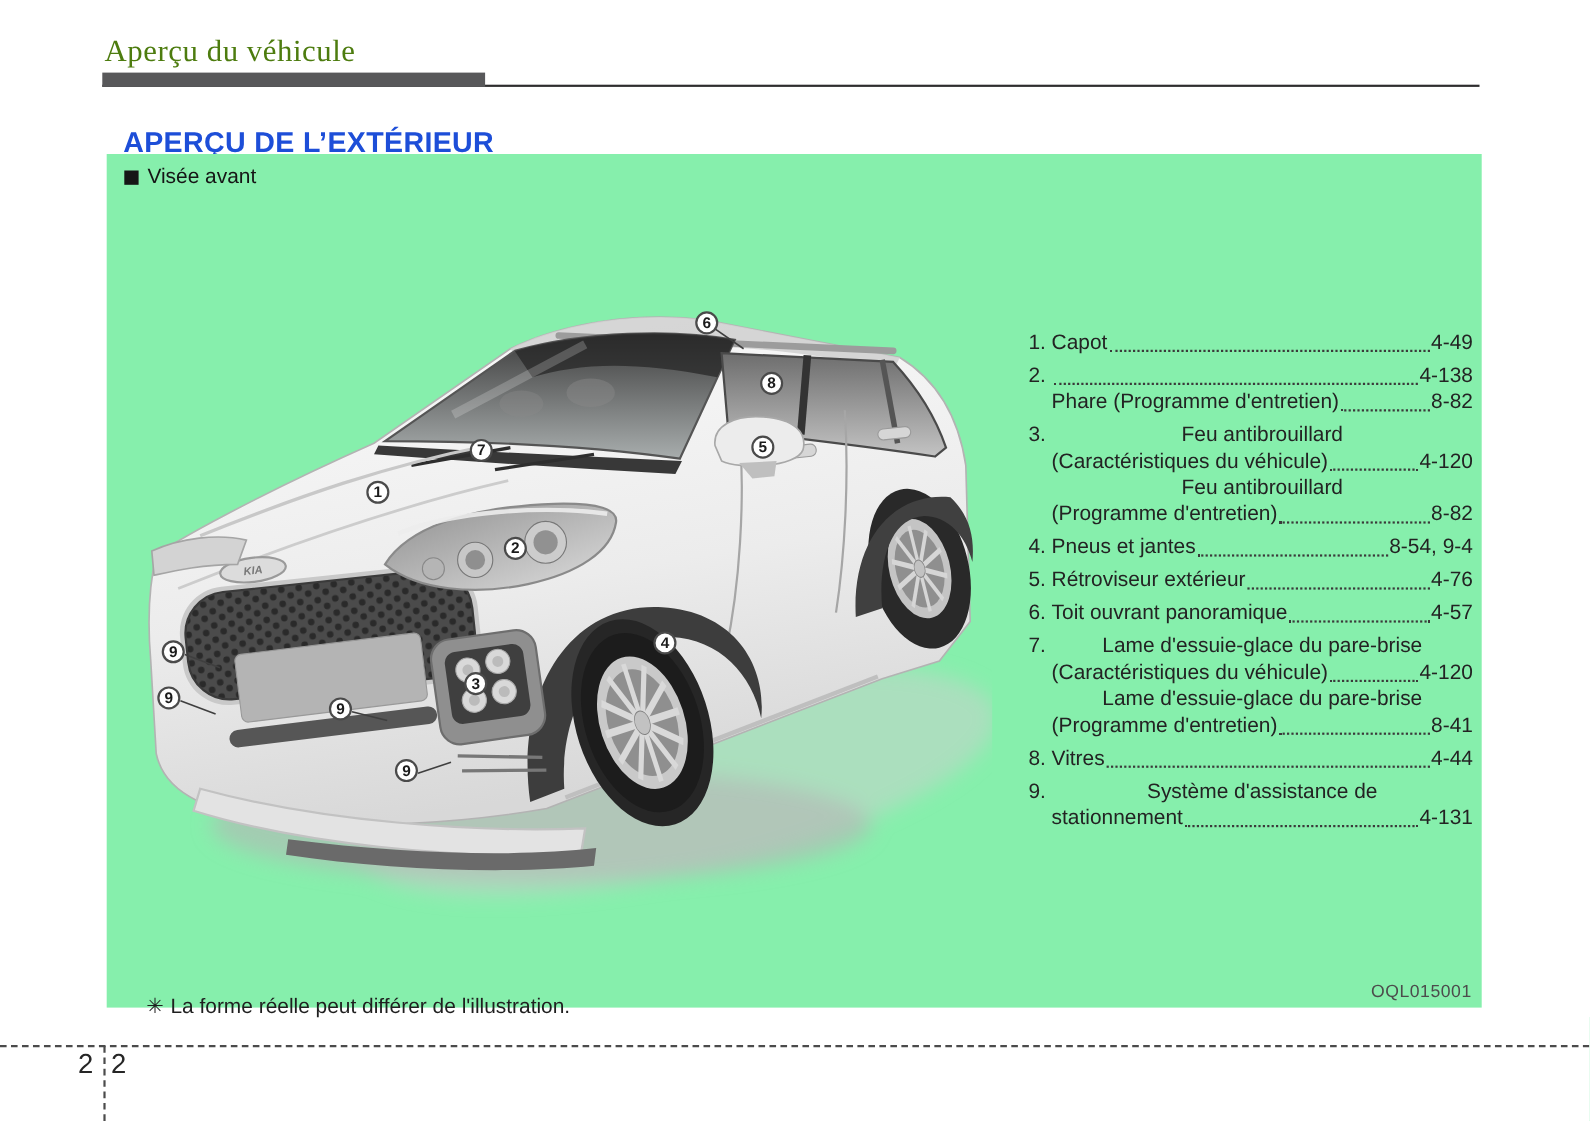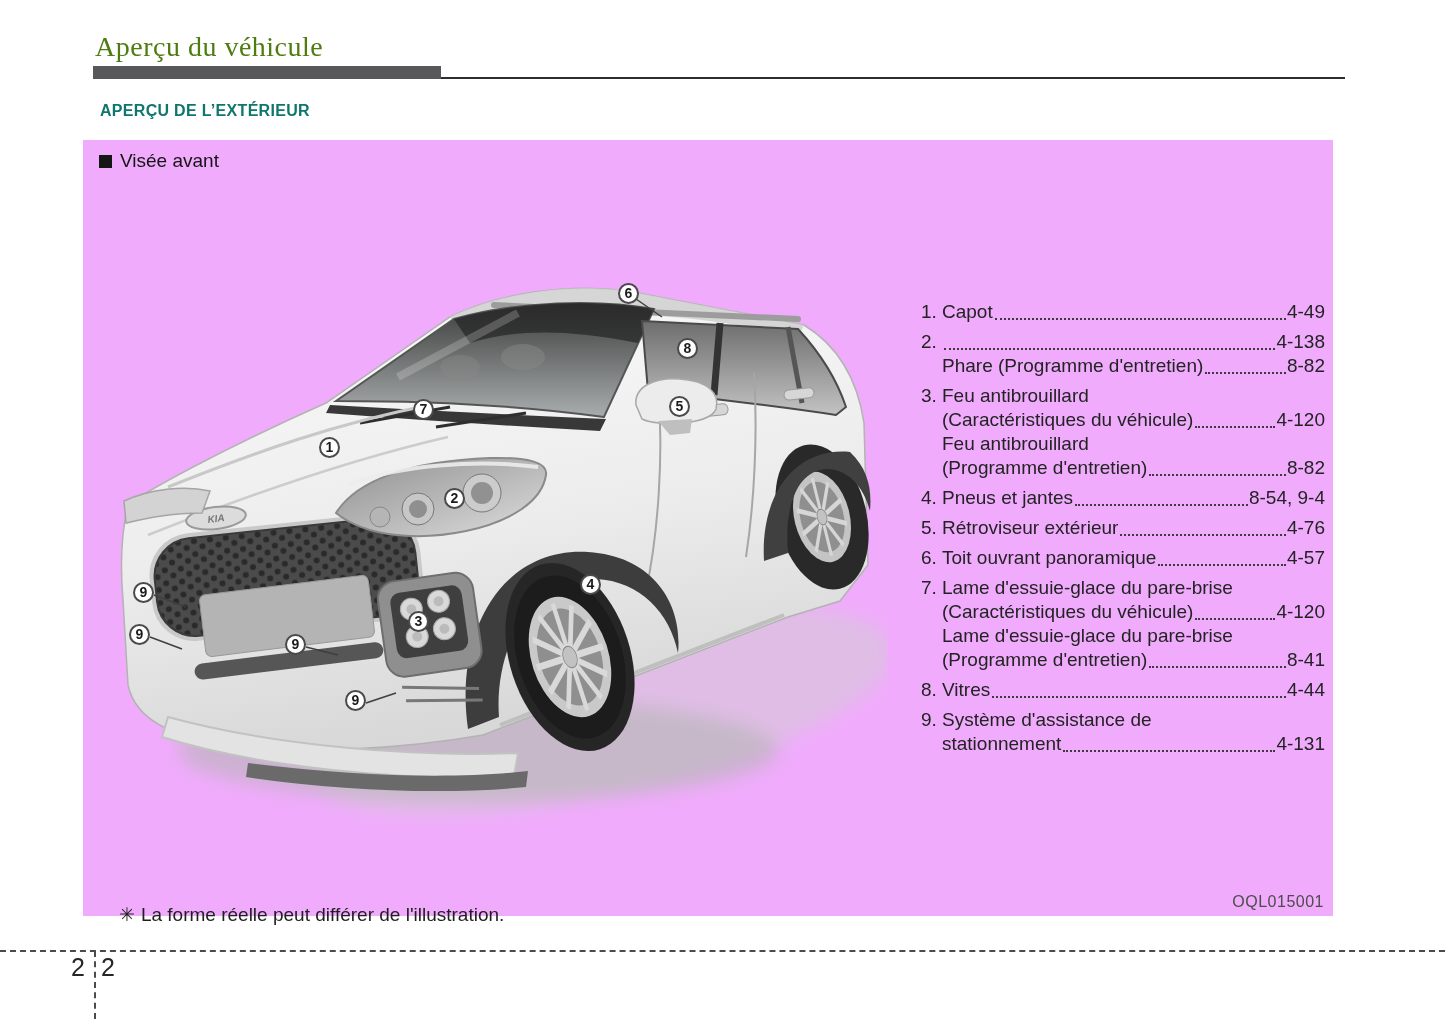--- a/index.html
+++ b/index.html
@@ -3,40 +3,40 @@
 <meta charset="utf-8">
 <style>
   html,body{margin:0;padding:0;background:#ffffff;}
   .page{position:relative;width:1445px;height:1019px;background:#ffffff;overflow:hidden;
         font-family:"Liberation Sans",sans-serif;}
   
   .chapter-header{position:absolute;left:95px;top:31px;font-family:"Liberation Serif",serif;
         font-size:28px;color:#4d7c0f;letter-spacing:.5px;}
   .header-rule{position:absolute;left:93px;top:77px;width:1252px;height:2px;background:#2e2d2e;}
   .header-bar{position:absolute;left:93px;top:66px;width:348px;height:13px;background:#58585a;}
-  .section-title{position:absolute;left:96px;top:98px;margin:4px;font-size:16px;font-weight:bold;
-        color:#0f766e;letter-spacing:.3px;}
-  
-  .figure-panel{position:absolute;left:83px;top:140px;width:1250px;height:776px;background:#f0abfc;}
+  .section-title{position:absolute;left:96px;top:98px;margin:16px;font-size:26px;font-weight:bold;
+        color:#1d4ed8;letter-spacing:.3px;}
+  
+  .figure-panel{position:absolute;left:97px;top:140px;width:1250px;height:776px;background:#86efac;}
   .figure-caption{position:absolute;left:16px;top:10px;display:flex;align-items:center;gap:8px;
         font-size:19px;color:#151515;}
   .caption-square{width:13px;height:13px;background:#161616;}
   .figure-note{position:absolute;left:36px;top:728px;font-size:19px;color:#1f1f1f;margin-top:35px;}
   .note-symbol{margin-right:6px;}
   .figure-code{position:absolute;right:9px;bottom:5px;font-size:16px;color:#4c4c4c;letter-spacing:.5px;}
   .car-svg{position:absolute;left:15px;top:115px;}
   
   .callout{position:absolute;width:21px;height:21px;border-radius:50%;background:#fff;
         border:2px solid #4a4a4a;box-sizing:border-box;font-weight:bold;font-size:14px;
         line-height:17px;text-align:center;color:#1b1b1b;}
   
   .parts-list{position:absolute;left:838px;top:160px;width:404px;font-size:19px;line-height:24px;color:#232323;}
   .pl-item{position:relative;padding-left:21px;margin-bottom:6px;}
   .pl-num{position:absolute;left:0;top:0;}
-  .pl-line{display:flex;}
+  .pl-line{display:flex;justify-content:center;}
   .pl-text{white-space:nowrap;}
   .pl-dots{flex:1;border-bottom:2px dotted #3a3a3a;margin:0 1px 4px 2px;align-self:flex-end;min-width:6px;}
   .pl-page{white-space:nowrap;}
   
   .cut-line-h{position:absolute;left:0;top:950px;width:1445px;border-top:2px dashed #4b4b4b;}
   .cut-line-v{position:absolute;left:94px;top:951px;height:68px;border-left:2px dashed #4b4b4b;}
   .footer-num{position:absolute;top:953px;font-size:25px;color:#262626;}
   .footer-chapter{left:71px;}
   .footer-page{left:101px;}
 </style>

